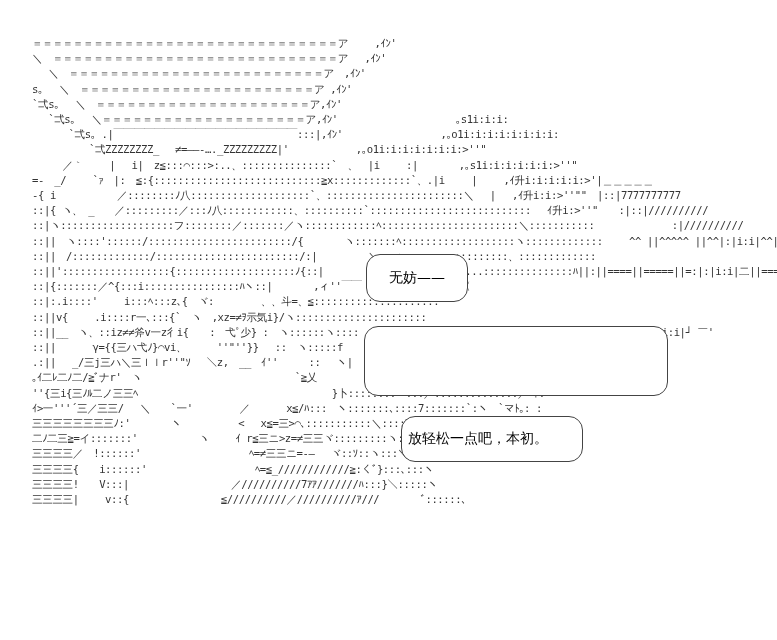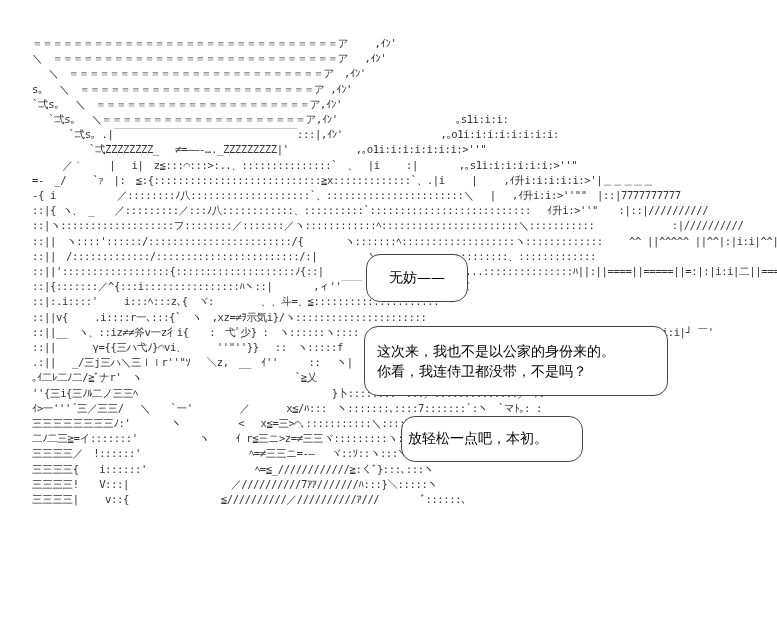--- a/index.html
+++ b/index.html
@@ -51,19 +51,17 @@
 三三三三／　!::::::'　　　　　　　　　　 ﾍ=≠三三ニ=-―　 ヾ::ｿ::ヽ:::＼:ﾉ::ﾉ
 三三三三{　　i::::::'　　　　　　　　　　 ﾍ=≦_////////////≧:くﾞ}:::､:::ヽ
 三三三三!　　V:::|　　　　　　　　　　／//////////7ｱｱ///////ﾊ:::}＼:::::ヽ
 三三三三|　　 v::{　　　　　　　　　≦//////////／//////////ｱ///　　　　ﾞ::::::､</pre>
 
 <div class="bubble b1">
   <span>无妨——</span>
 </div>
 
 <div class="bubble b2">
-  <span class="l1">这次来，我也不是以公家的身份来的。</span>
-  <span class="l2">你看，我连侍卫都没带，不是吗？</span>
 </div>
 
 <div class="bubble b3">
   <span>放轻松一点吧，本初。</span>
 </div>
 
 </body></html>

